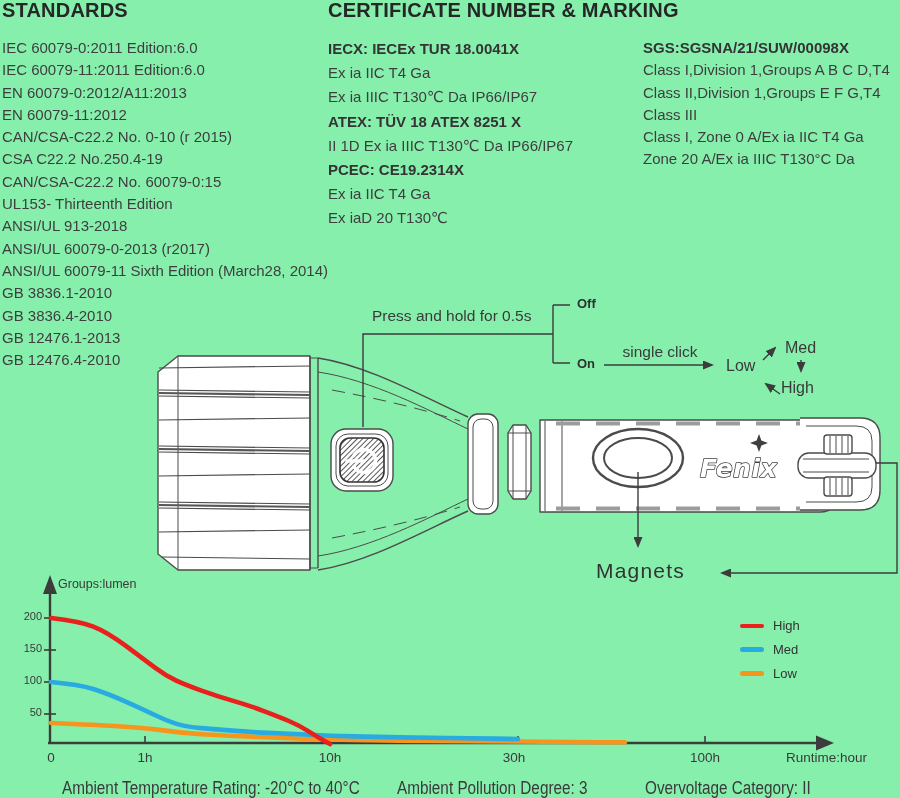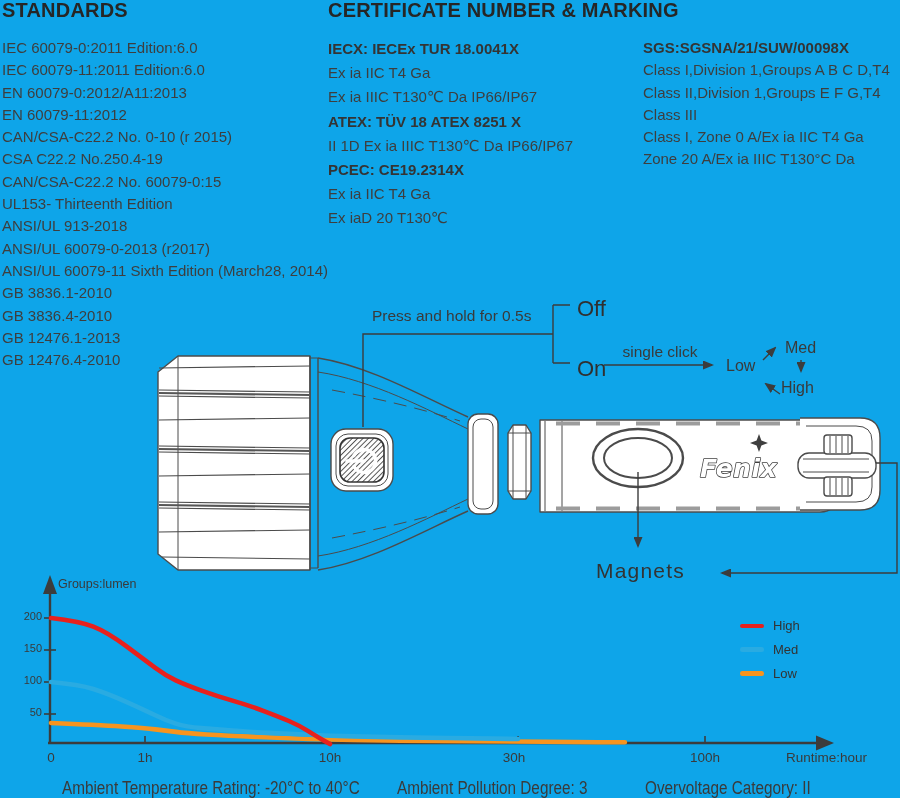--- a/index.html
+++ b/index.html
@@ -1,26 +1,26 @@
 <!DOCTYPE html>
 <html><head>
 <meta charset="utf-8">
 <style>
   html,body{margin:0;padding:0;background:#fff;}
-  .page{position:relative;width:900px;height:798px;background:#0ea5e9;overflow:hidden;
+  .page{position:relative;width:900px;height:798px;background:#86efac;overflow:hidden;
         font-family:"Liberation Sans","DejaVu Sans",sans-serif;color:#3d3d3d;}
   h1.sec{position:absolute;margin:0;font-size:20px;line-height:20px;font-weight:bold;color:#262626;letter-spacing:0.2px;}
   .std-list{position:absolute;left:2px;top:37px;font-size:15px;line-height:22.3px;color:#3e3e3e;}
   .cert-col{position:absolute;top:37px;font-size:15px;color:#3e3e3e;}
   .col1{left:328px;line-height:24.2px;}
   .col2{left:643px;line-height:22.3px;}
   .cert-line.b{font-weight:bold;color:#343434;}
   svg#art{position:absolute;left:0;top:0;}
   .lab{position:absolute;font-size:15.5px;color:#3a3a3a;white-space:nowrap;}
-  .lab.bold{font-weight:normal;color:#303030;font-size:22px;}
+  .lab.bold{font-weight:bold;color:#303030;font-size:13px;}
   .lab.center{text-align:center;}
   .magnets{position:absolute;font-size:21px;letter-spacing:1.2px;color:#333;}
   .axis-lab{position:absolute;font-size:13px;color:#3a3a3a;white-space:nowrap;}
   .xtick{position:absolute;top:750px;width:40px;text-align:center;font-size:13.5px;color:#3a3a3a;}
   .ytick{position:absolute;left:8px;width:34px;text-align:right;font-size:11px;color:#3a3a3a;}
   .legend{position:absolute;left:740px;top:614px;}
   .lrow{display:flex;align-items:center;height:23.7px;gap:9px;}
   .lswatch{display:inline-block;width:24px;height:4.6px;border-radius:2.3px;background:#999;}
   .llabel{font-size:13px;color:#333;}
   .foot{position:absolute;top:778px;font-size:18px;color:#3a3a3a;transform:scaleX(0.85);transform-origin:left top;white-space:nowrap;}

